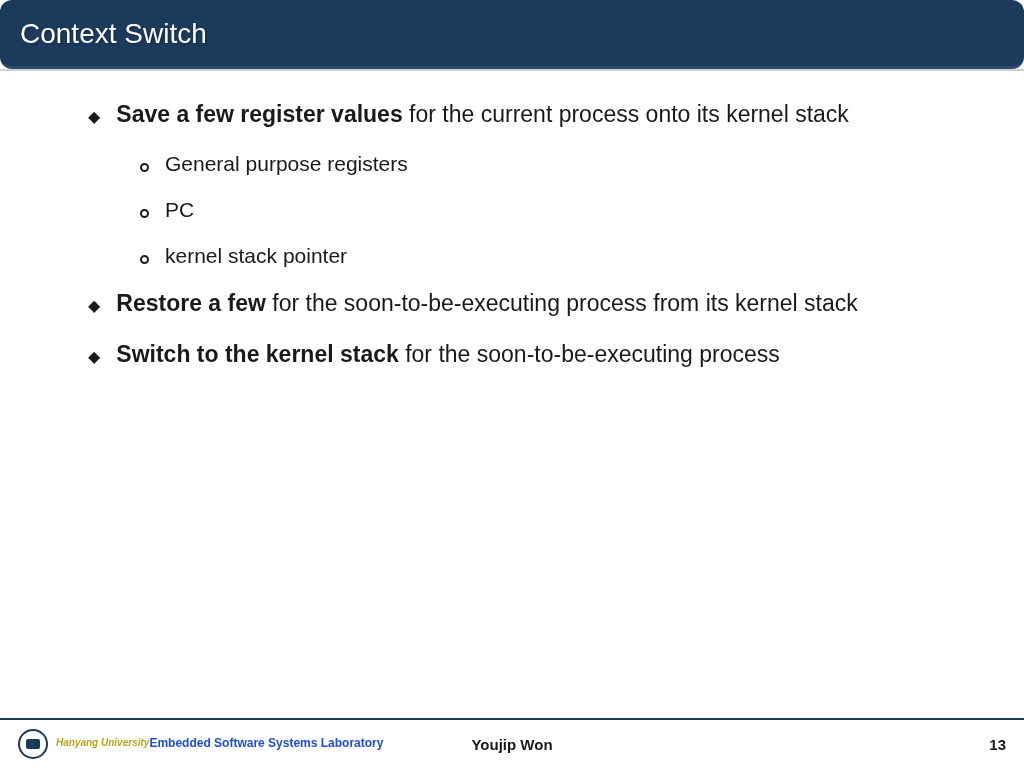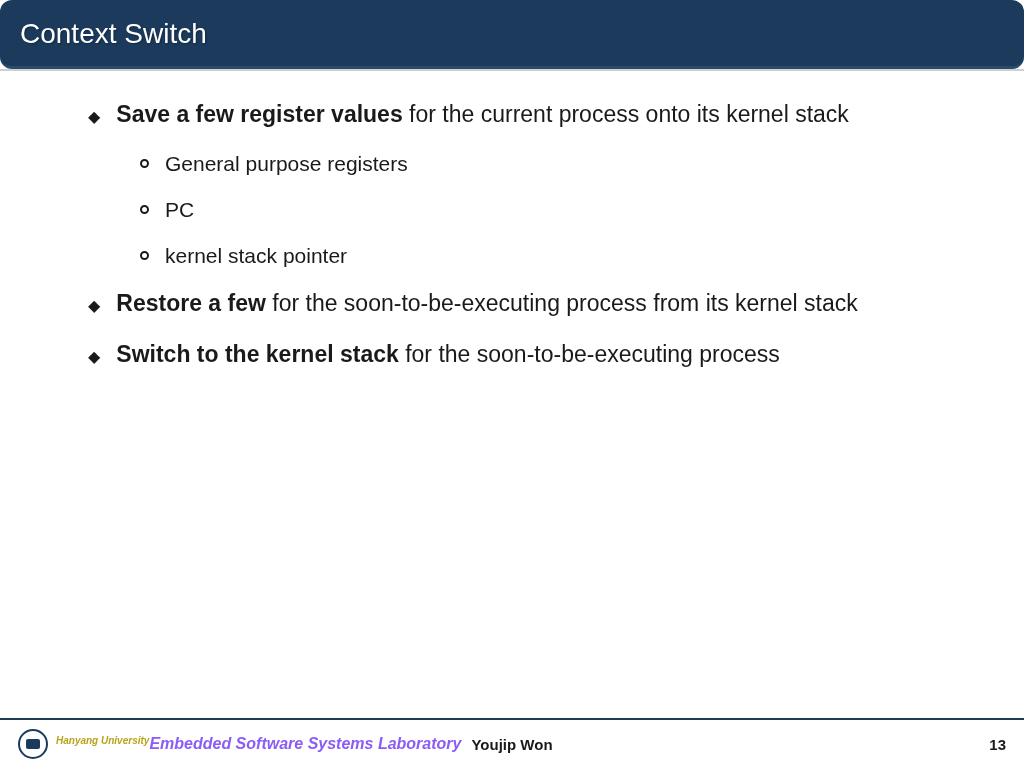--- a/index.html
+++ b/index.html
@@ -58,21 +58,21 @@
       margin-top: 6px;
       flex-shrink: 0;
       color: #1a1a1a;
     }
     .level2 .text {
       font-size: 23px;
       font-weight: 400;
     }
     .level3 {
       display: flex;
-      align-items: flex-start;
+      align-items: center;
       margin-left: 100px;
       margin-bottom: 22px;
     }
     .level3 .bullet {
       width: 9px;
       height: 9px;
       border: 2px solid #1a1a1a;
       border-radius: 50%;
       margin-right: 16px;
       margin-top: 7px;
@@ -125,24 +125,23 @@
       flex-direction: row;
       line-height: 1.1;
     }
     .logo-uni {
       font-size: 10px;
       color: #b8a418;
       font-style: italic;
       font-weight: 600;
     }
     .logo-lab {
-      font-size: 16px;
-      color: #8b5cf6;
+      font-size: 12px;
+      color: #1d4ed8;
       font-weight: 700;
-      font-style: italic;
     }
     .author {
       font-size: 15px;
       font-weight: 700;
       color: #1a1a1a;
       position: absolute;
       left: 50%;
       transform: translateX(-50%);
     }
     .pagenum {

